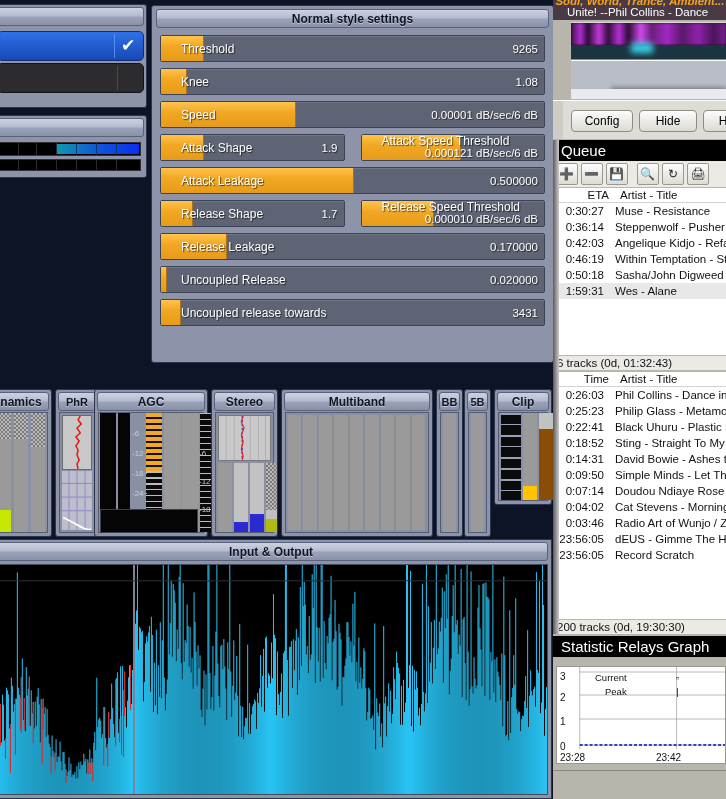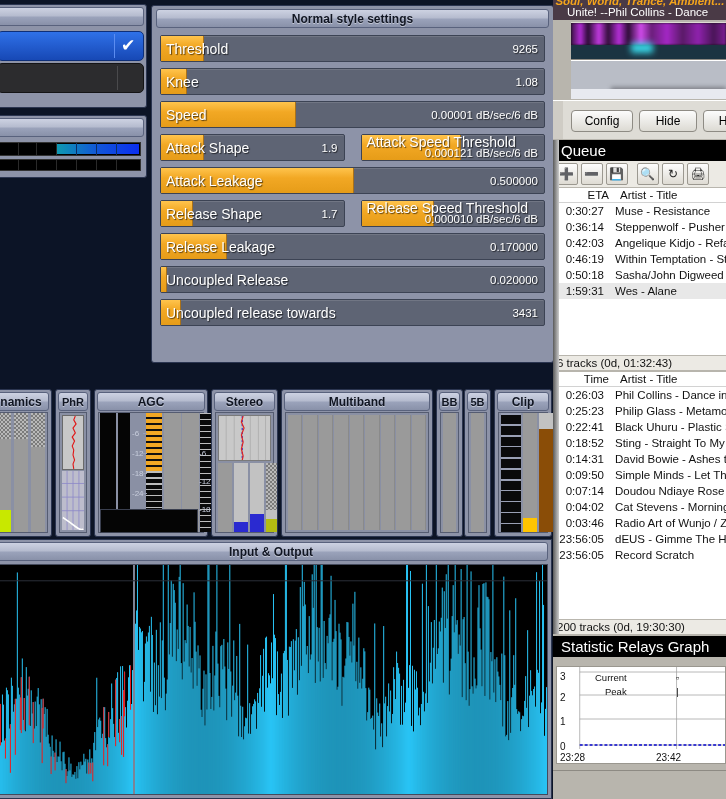--- a/index.html
+++ b/index.html
@@ -13,22 +13,22 @@
        border:1px solid #59627d;border-radius:3px;box-sizing:border-box;
        text-shadow:0 1px 0 rgba(255,255,255,.45);}
 
   
   .srow{position:relative;height:27px;margin:0 8px 6px 8px;background:#5e6474;
         border:1px solid #3c4354;box-sizing:border-box;border-radius:2px;
         box-shadow:inset 0 1px 0 rgba(255,255,255,.12);}
   .sfill{position:absolute;left:0;top:0;bottom:0;
          background:linear-gradient(180deg,#ffc44d 0%,#f2a824 40%,#e69c18 100%);
          border-right:1px solid #a8711a;}
-  .slab{position:absolute;left:5px;top:0;height:100%;display:flex;align-items:center;
-        font-size:14px;color:#fff;text-shadow:1px 1px 1px rgba(0,0,0,.65);white-space:nowrap;z-index:3;}
+  .slab{position:absolute;left:20px;top:0;height:100%;display:flex;align-items:center;
+        font-size:12px;color:#fff;text-shadow:1px 1px 1px rgba(0,0,0,.65);white-space:nowrap;z-index:3;}
   .sval{position:absolute;right:6px;top:0;height:100%;display:flex;align-items:center;
         font-size:11.5px;color:#fff;text-shadow:1px 1px 1px rgba(0,0,0,.65);white-space:nowrap;z-index:3;}
   .srow.two .slab{top:-1px;height:15px;align-items:flex-start;}
   .srow.two .sval{bottom:1px;top:auto;height:14px;align-items:flex-end;}
   .halfrow{display:flex;gap:0;}
   .half{flex:1;}
 
   
   .mbox{position:absolute;background:#8d93a8;border:1px solid #2b3550;box-sizing:border-box;}
   .mbody{position:absolute;left:3px;right:3px;top:22px;bottom:3px;background:#8a90a4;
@@ -186,21 +186,21 @@
         </div>
       <div class="bar gry" style="left:19px;width:14px;">
           <div class="chk" style="position:absolute;left:0;right:0;top:0;height:26px;"></div>
         </div>
       <div class="bar gry" style="left:36px;width:14px;">
           <div class="chk" style="position:absolute;left:0;right:0;top:0;height:34px;"></div>
         </div>
     </div>
   </div>
 
-  <div class="mbox" style="left:55px;top:389px;width:36px;height:148px;border-radius:3px;">
+  <div class="mbox" style="left:55px;top:389px;width:44px;height:148px;border-radius:3px;">
     <div class="ttl" style="margin:2px;font-size:11px;">PhR</div>
     <div class="mbody" style="background:#8a90a4;padding:0;">
       <div style="position:absolute;left:2px;right:2px;top:2px;height:53px;background:#c8c8c8;border:1px solid #6a6a6a;overflow:hidden;">
         <svg width="100%" height="100%" viewBox="0 0 26 53" preserveAspectRatio="none">
           <polyline points="16,0 14,4 17,8 13,12 16,17 12,21 15,25 12,30 14,34 13,39 15,44 13,48 14,53" fill="none" stroke="#e01717" stroke-width="1.4"></polyline>
         </svg>
       </div>
       <div style="position:absolute;left:2px;right:2px;top:58px;bottom:2px;background:#bdbdcc;overflow:hidden;">
         <svg width="100%" height="100%" viewBox="0 0 26 52" preserveAspectRatio="none">
           <g stroke="#8b86c8" stroke-width="0.8">
@@ -310,21 +310,21 @@
     </div>
   </div>
 
   <div class="mbox" style="left:464px;top:389px;width:27px;height:148px;border-radius:3px;">
     <div class="ttl" style="margin:2px;font-size:11px;">5B</div>
     <div class="mbody" style="background:#8a90a4;">
       <div class="bar gry" style="left:2px;right:2px;"></div>
     </div>
   </div>
 
-  <div class="mbox" style="left:494px;top:389px;width:58px;height:148px;border-radius:3px;">
+  <div class="mbox" style="left:494px;top:389px;width:58px;height:116px;border-radius:3px;">
     <div class="ttl" style="margin:2px;">Clip</div>
     <div class="mbody" style="background:#8a90a4;">
       <div class="bar blk" style="left:2px;width:20px;">
         <div style="position:absolute;left:0;right:0;top:0;bottom:0;background:repeating-linear-gradient(180deg,#9aa0b4 0px,#9aa0b4 1.5px,#0a0a0a 1.5px,#0a0a0a 11px);"></div>
       </div>
       <div class="tickl" style="left:24px;top:56px;">-6</div>
       <div class="bar gry" style="left:24px;width:14px;">
         <div style="position:absolute;left:0;right:0;bottom:0;height:14px;background:#ffc400;"></div>
       </div>
       <div class="bar lgry" style="left:40px;width:14px;">

